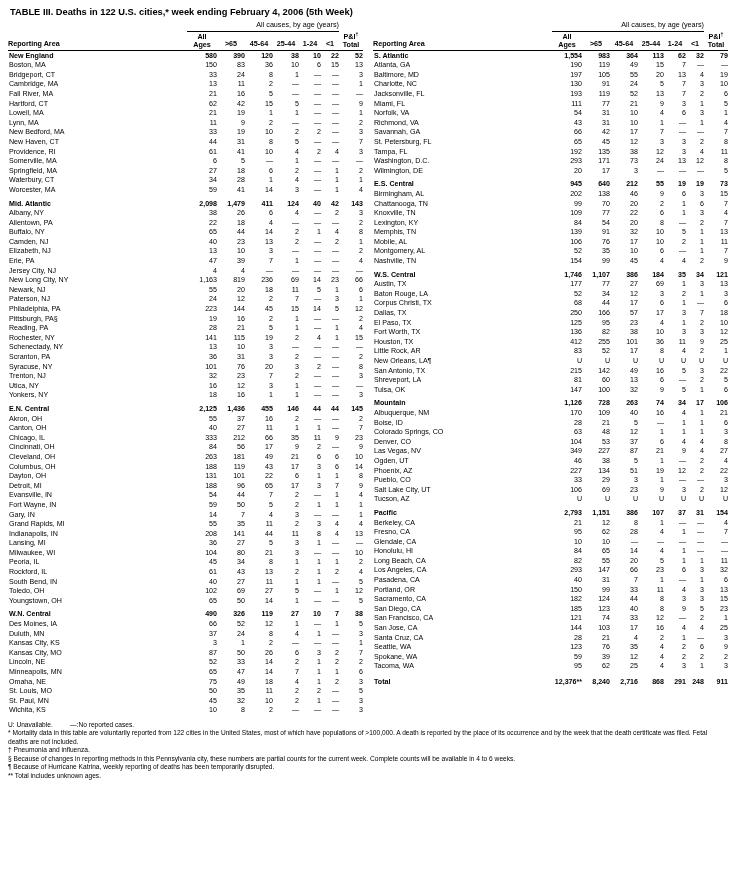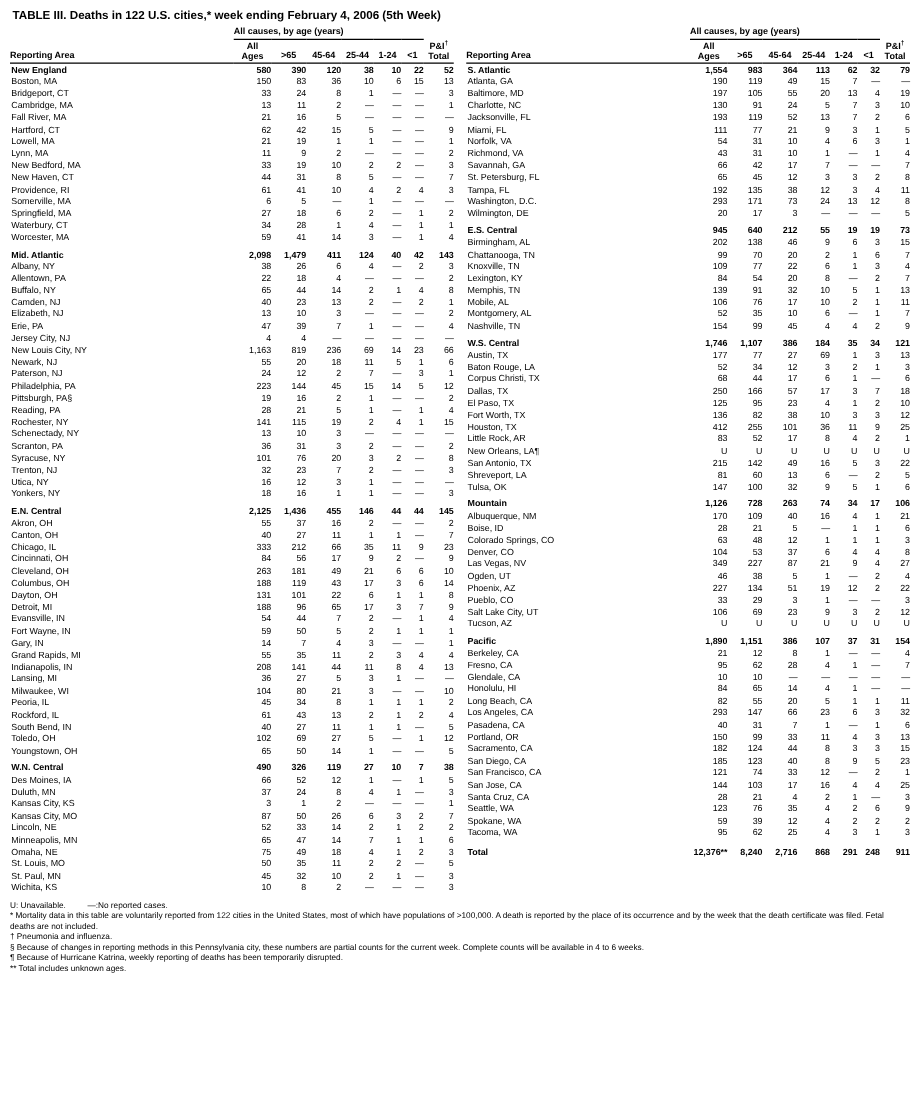--- a/index.html
+++ b/index.html
@@ -30,23 +30,23 @@
   }
   .col{flex:1 1 0;min-width:0;}
   table{
     border-collapse:collapse;
     width:100%;
     font-size:7.1px;
     line-height:8.6px;
   }
   th,td{padding:0;margin:0;vertical-align:bottom;}
   .grp-head th{
-    font-weight:bold;
+    font-weight:normal;
     font-size:7.2px;
-    text-align:left;
+    text-align:right;
     border-bottom:1px solid #000;
     padding-bottom:1px;
   }
   .grp-head th.blank{border-bottom:none;}
   .col-head th{
     font-weight:bold;
     font-size:7.2px;
     padding:1px 0 1px 0;
     border-bottom:1px solid #000;
     white-space:nowrap;
@@ -347,21 +347,21 @@
               <td class="area">Jersey City, NJ</td>
               <td class="c-all">4</td>
               <td class="c-65">4</td>
               <td class="c-4564">—</td>
               <td class="c-2544">—</td>
               <td class="c-124">—</td>
               <td class="c-1">—</td>
               <td class="c-pi">—</td>
             </tr>
             <tr class="">
-              <td class="area">New Louis City, NY</td>
+              <td class="area">New Long City, NY</td>
               <td class="c-all">1,163</td>
               <td class="c-65">819</td>
               <td class="c-4564">236</td>
               <td class="c-2544">69</td>
               <td class="c-124">14</td>
               <td class="c-1">23</td>
               <td class="c-pi">66</td>
             </tr>
             <tr class="">
               <td class="area">Newark, NJ</td>
@@ -1300,21 +1300,21 @@
               <td class="c-2544">U</td>
               <td class="c-124">U</td>
               <td class="c-1">U</td>
               <td class="c-pi">U</td>
             </tr>
             <tr class="spacer">
               <td colspan="8"></td>
             </tr>
             <tr class="section">
               <td class="area">Pacific</td>
-              <td class="c-all">1,890</td>
+              <td class="c-all">2,793</td>
               <td class="c-65">1,151</td>
               <td class="c-4564">386</td>
               <td class="c-2544">107</td>
               <td class="c-124">37</td>
               <td class="c-1">31</td>
               <td class="c-pi">154</td>
             </tr>
             <tr class="">
               <td class="area">Berkeley, CA</td>
               <td class="c-all">21</td>

